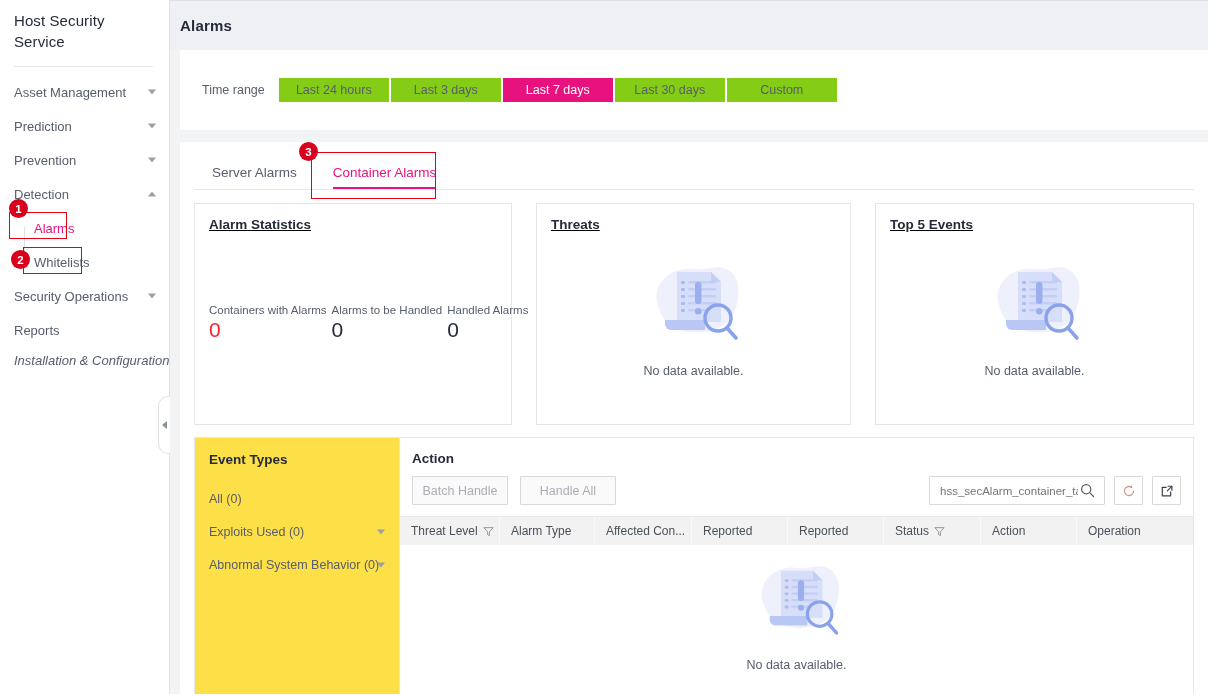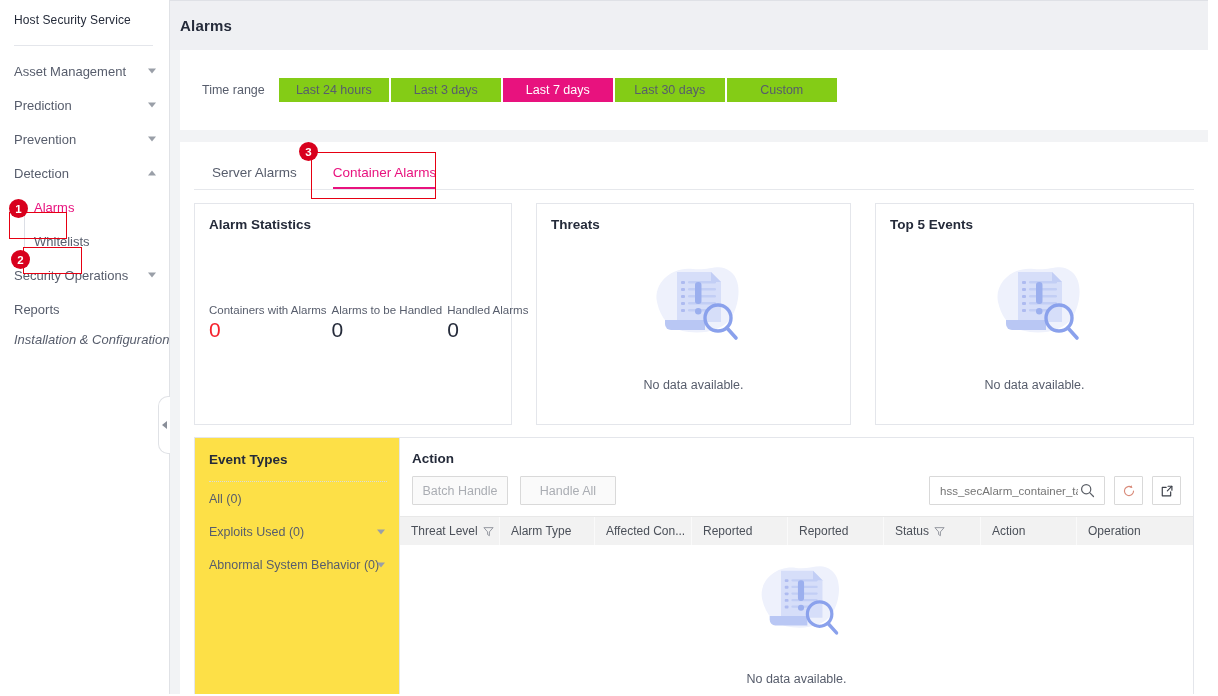--- a/index.html
+++ b/index.html
@@ -16,21 +16,21 @@
   
   .sidebar {
     width: 170px; height: 696px;
     background: #ffffff;
     border-right: 1px solid #e0e2e6;
     position: relative;
     flex: 0 0 170px;
   }
   .brand {
     padding: 10px 16px 0 14px;
-    font-size: 12px;
+    font-size: 15px;
     color: #252b3a;
     line-height: 21px;
     letter-spacing: .1px;
   }
   .brand-divider {
     height: 1px; background: #e4e6eb;
     margin: 14px 16px 0 14px;
   }
   .nav { margin-top: 8px; }
   .nav-item {
@@ -140,21 +140,21 @@
   .tab.active { color: #e8127e; }
   .tab .underline {
     position: absolute; left: 18px; right: 18px; bottom: 0;
     height: 3px; background: #e8127e;
   }
   .tabs-rule {
     position: absolute; left: 0; right: 0; bottom: 0;
     height: 1px; background: #e6e8ec;
   }
 
-  .cards-row { display: flex; gap: 24px; margin-top: 13px; }
+  .cards-row { display: flex; gap: 24px; margin-top: 13px; text-decoration: underline; }
   .stat-card {
     background: #ffffff;
     border: 1px solid #e4e6eb;
     height: 222px;
     position: relative;
   }
   .stat-card.a { width: 330px; }
   .stat-card.b { width: 327px; }
   .stat-card.c { width: 331px; }
   .card-title {
@@ -168,21 +168,21 @@
   }
   .metric { margin-right: 5px; }
   .metric-label { font-size: 11.5px; color: #575d6c; white-space: nowrap; }
   .metric-value { font-size: 21px; color: #252b3a; margin-top: 1px; line-height: 26px; }
   .metric-value.danger { color: #f5222d; }
 
   .empty {
     position: absolute; left: 0; right: 0; top: 46px;
     display: flex; flex-direction: column; align-items: center;
   }
-  .empty-text { font-size: 12.5px; color: #575d6c; margin-top: 24px; }
+  .empty-text { font-size: 12.5px; color: #575d6c; margin-top: 10px; }
 
   .lower-row { display: flex; gap: 0; margin-top: 12px; }
   .event-types {
     width: 205px;
     border: 1px solid #e4e6eb;
     border-right: none;
     height: 272px;
     background: #fde047;
   }
   .et-title { font-size: 13.5px; color: #252b3a; font-weight: bold; padding: 14px 0 0 14px; }

